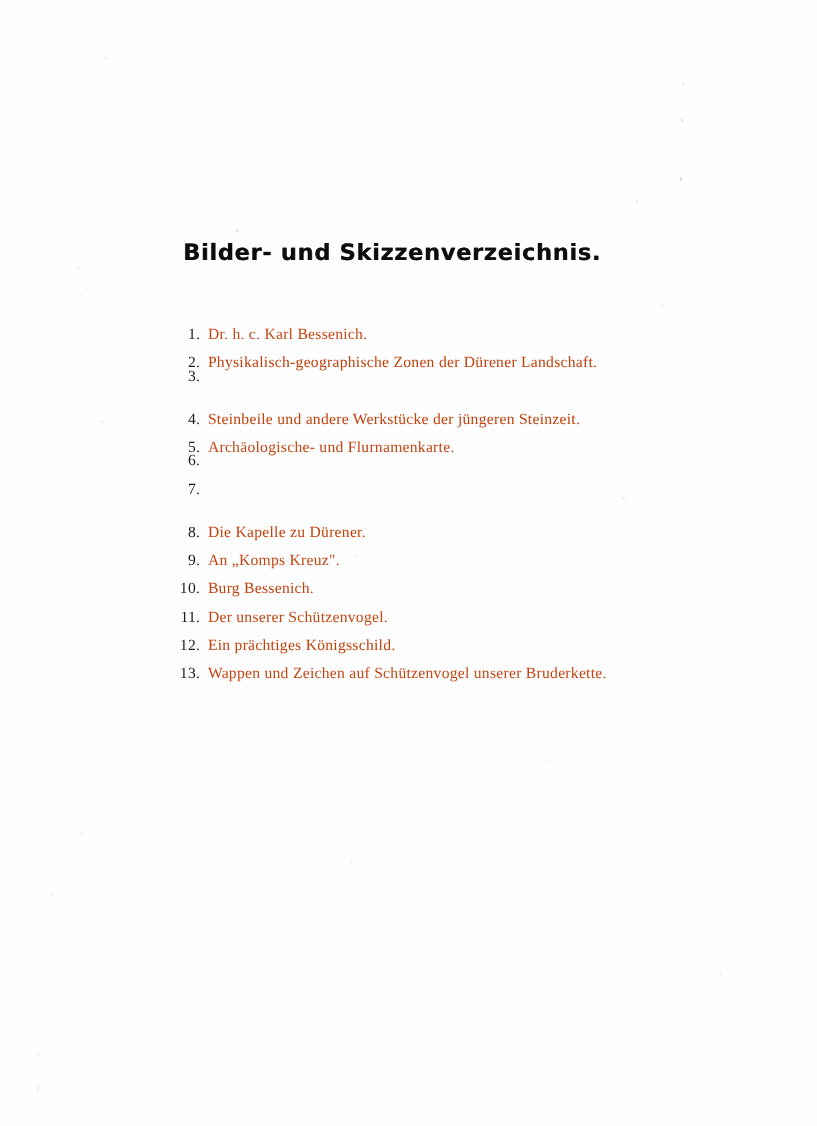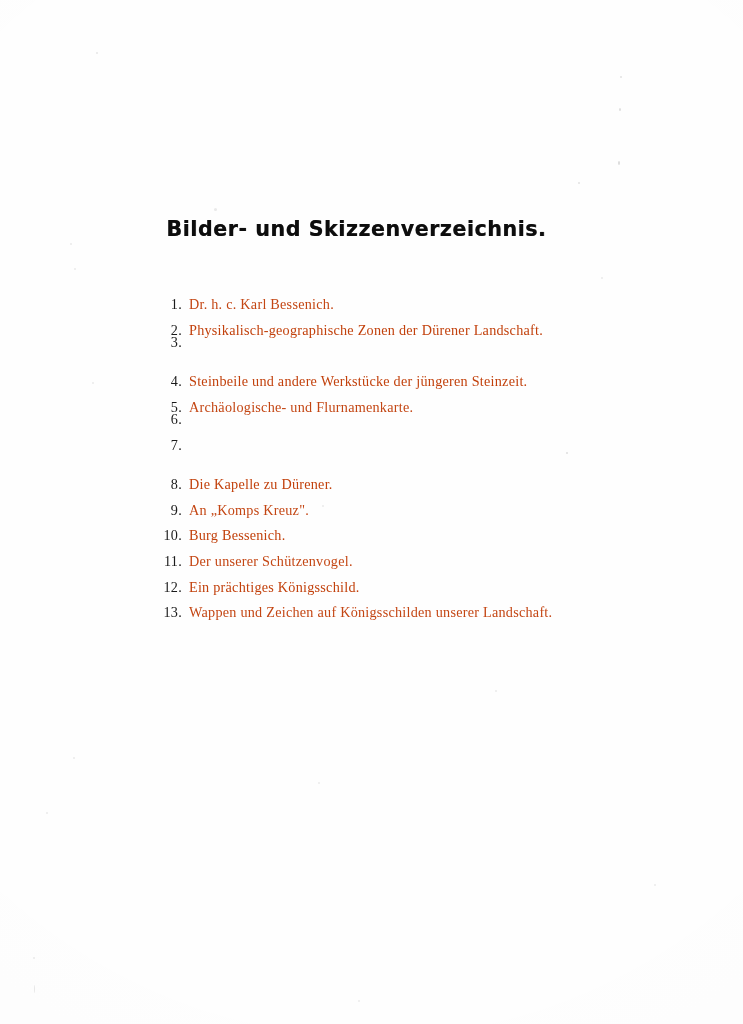--- a/index.html
+++ b/index.html
@@ -175,18 +175,18 @@
       <span class="toc-label">Der unserer Schützenvogel.</span>
     </li>
 
     <li class="toc-item">
       <span class="toc-num">12.</span>
       <span class="toc-label">Ein prächtiges Königsschild.</span>
     </li>
 
     <li class="toc-item">
       <span class="toc-num">13.</span>
-      <span class="toc-label">Wappen und Zeichen auf Königsschilden unserer Landschaft.</span>
+      <span class="toc-label">Wappen und Zeichen auf Schützenvogel unserer Bruderkette.</span>
     </li>
 
   </ol>
 
 </div>
 
 </body></html>

